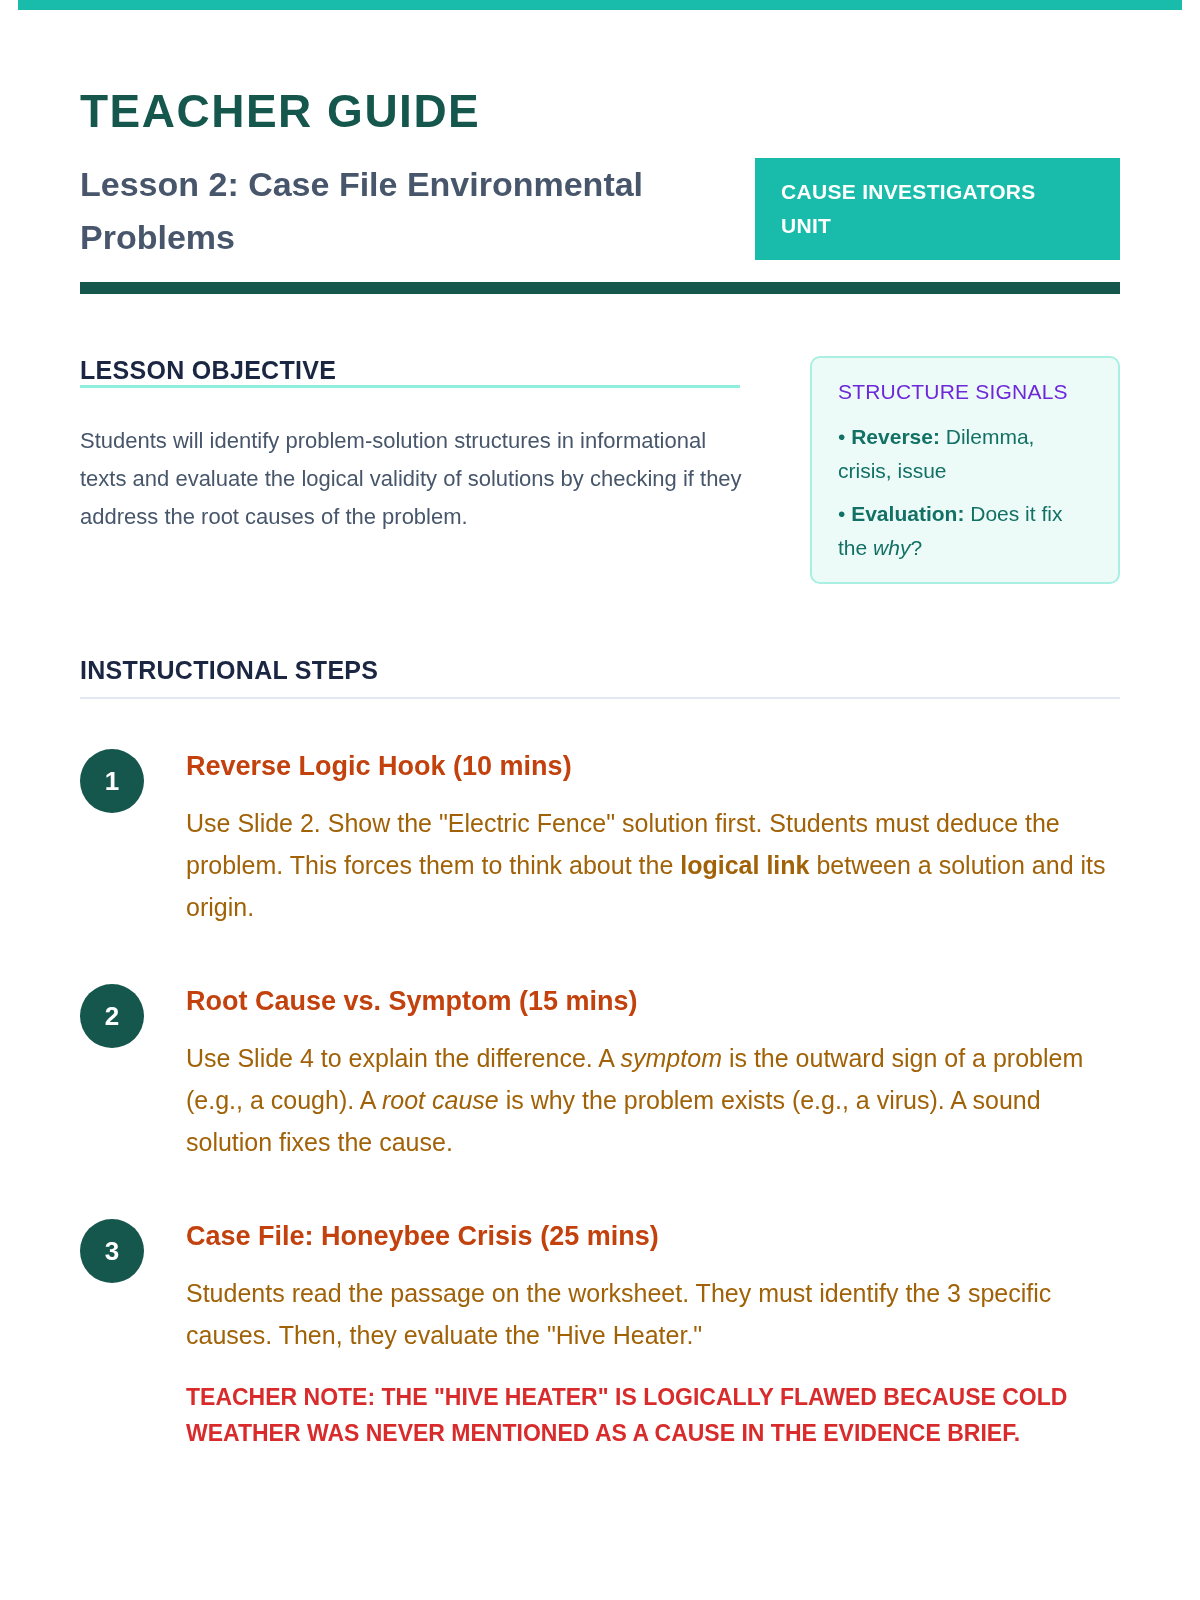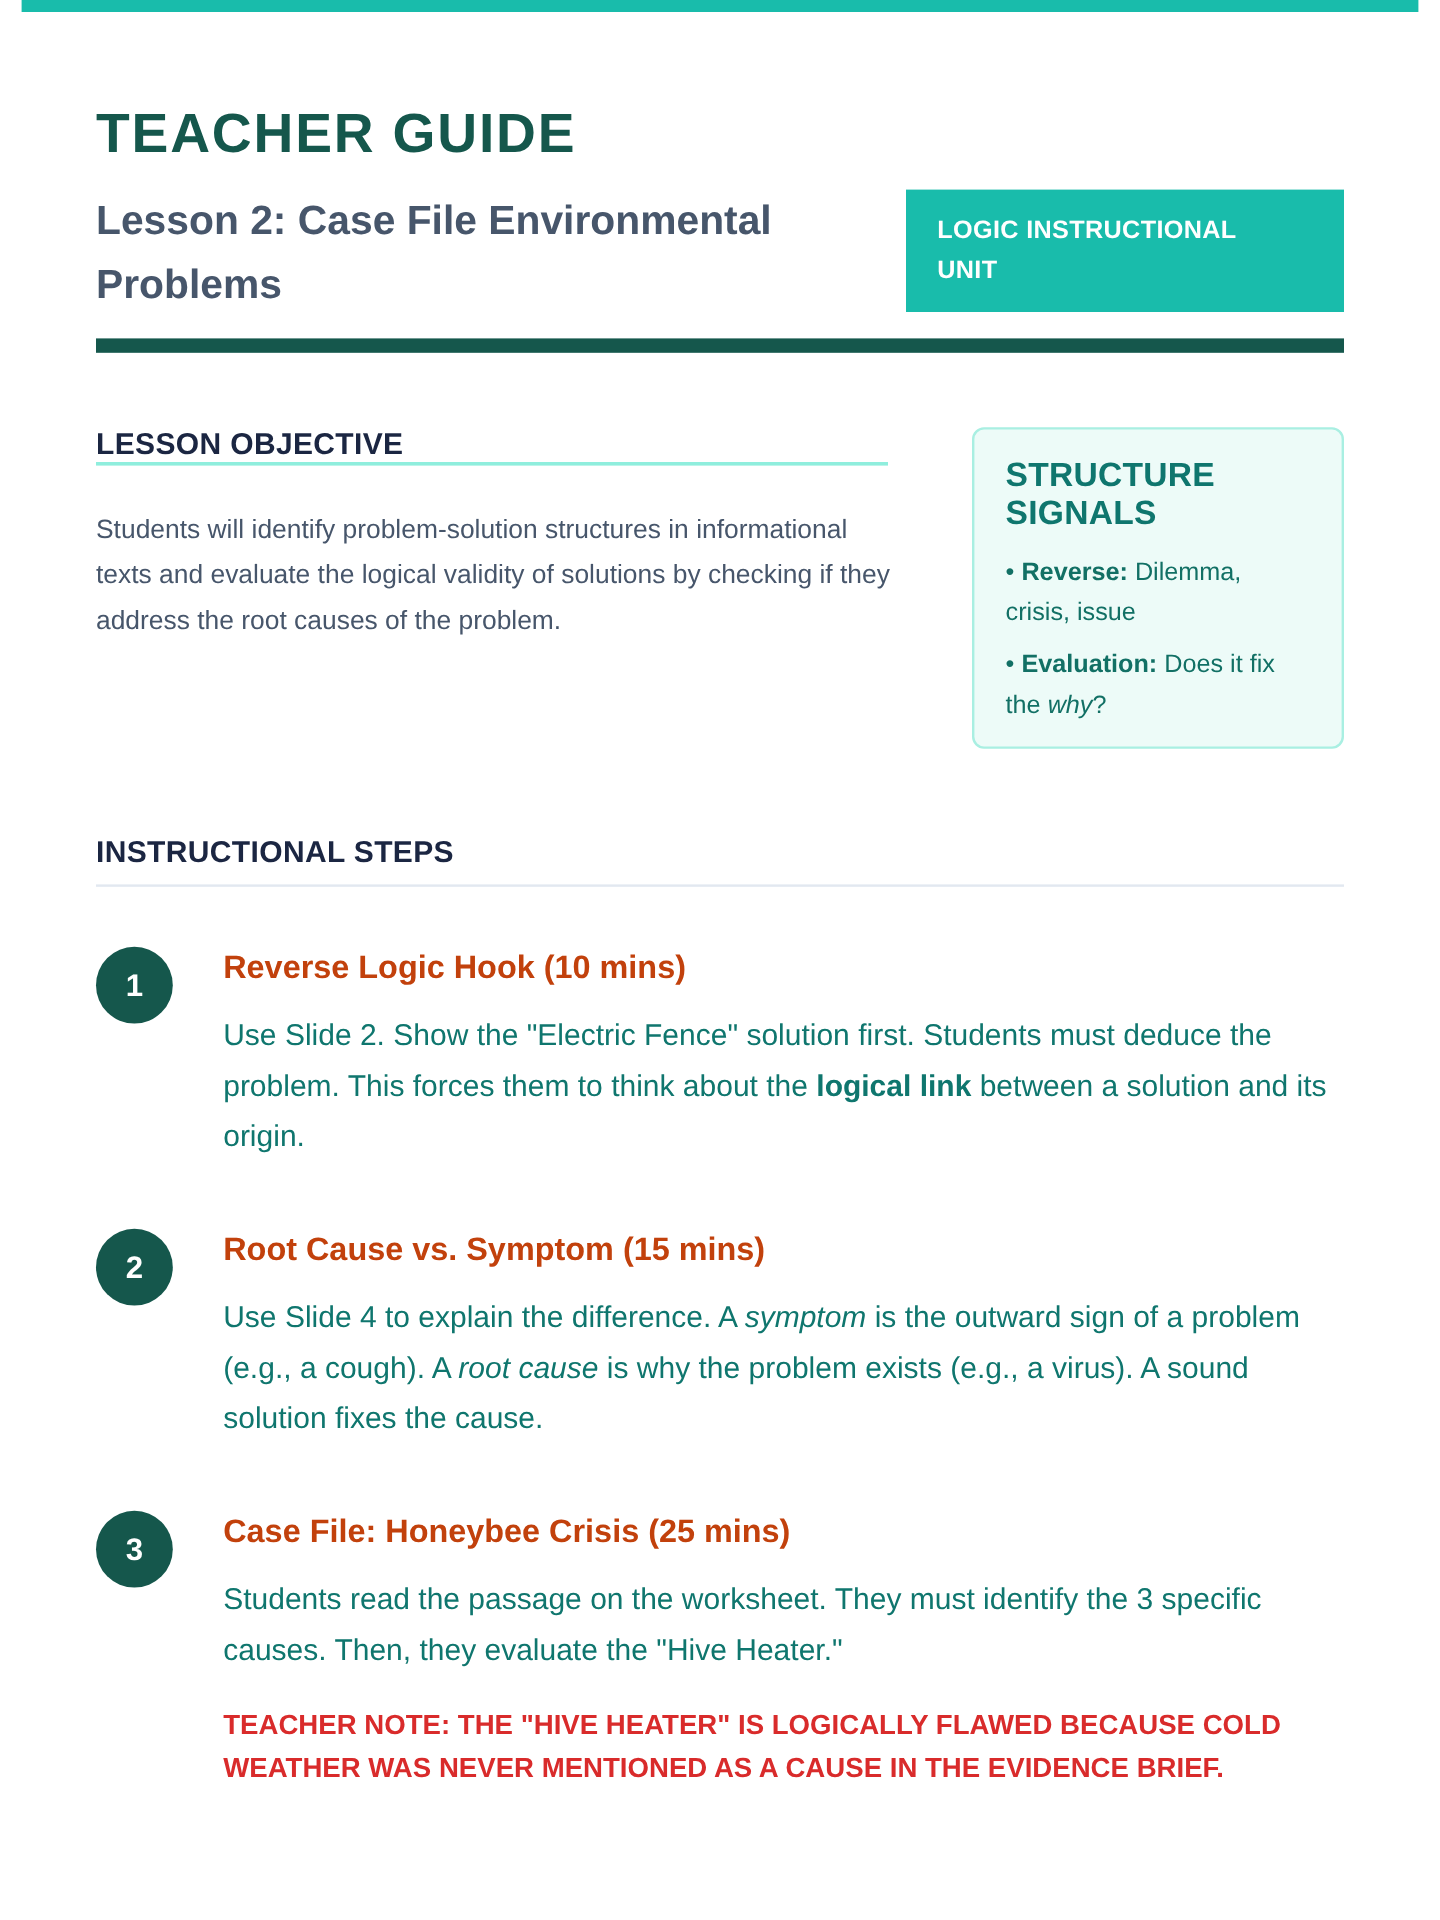--- a/index.html
+++ b/index.html
@@ -83,24 +83,24 @@
   }
   .signals-box {
     width: 254px;
     padding: 22px 26px 18px 26px;
     background: #edfbf8;
     border: 2px solid #a9efe2;
     border-radius: 10px;
   }
   .signals-heading {
     margin: 0 0 16px 0;
-    font-size: 28px;
-    font-weight: 700;
+    font-size: 21px;
+    font-weight: 400;
     letter-spacing: 0.2px;
-    color: #0f766e;
+    color: #6d28d9;
   }
   .signal-item {
     margin: 0 0 10px 0;
     font-size: 21px;
     line-height: 1.6;
     color: #127065;
   }
   .signal-item:last-child { margin-bottom: 0; }
   .seg-b { font-weight: 700; }
   .seg-i { font-style: italic; }
@@ -130,21 +130,21 @@
   .step-title {
     margin: 0;
     font-size: 27px;
     font-weight: 700;
     color: #c2410c;
   }
   .step-body {
     margin: 20px 0 0 0;
     font-size: 25px;
     line-height: 1.68;
-    color: #0f766e;
+    color: #a16207;
   }
   .step-note {
     margin: 24px 0 0 0;
     font-size: 23px;
     font-weight: 700;
     line-height: 1.55;
     color: #d92b2b;
   }
 </style>
 </head>
@@ -152,21 +152,21 @@
 
 <div class="top-bar"></div>
 
 <div class="page">
 
   <h1 class="doc-title">TEACHER GUIDE</h1>
 
   <div class="header-row">
     <div class="doc-subtitle">Lesson 2: Case File Environmental Problems</div>
     <div class="unit-badge">
-      <span>LOGIC INSTRUCTIONAL</span>
+      <span>CAUSE INVESTIGATORS</span>
       <span>UNIT</span>
     </div>
   </div>
 
   <div class="divider"></div>
 
   <div class="main-row">
     <div class="obj-col">
       <h2 class="section-heading obj-heading">LESSON OBJECTIVE</h2>
       <p class="obj-body">Students will identify problem-solution structures in informational texts and evaluate the logical validity of solutions by checking if they address the root causes of the problem.</p>

